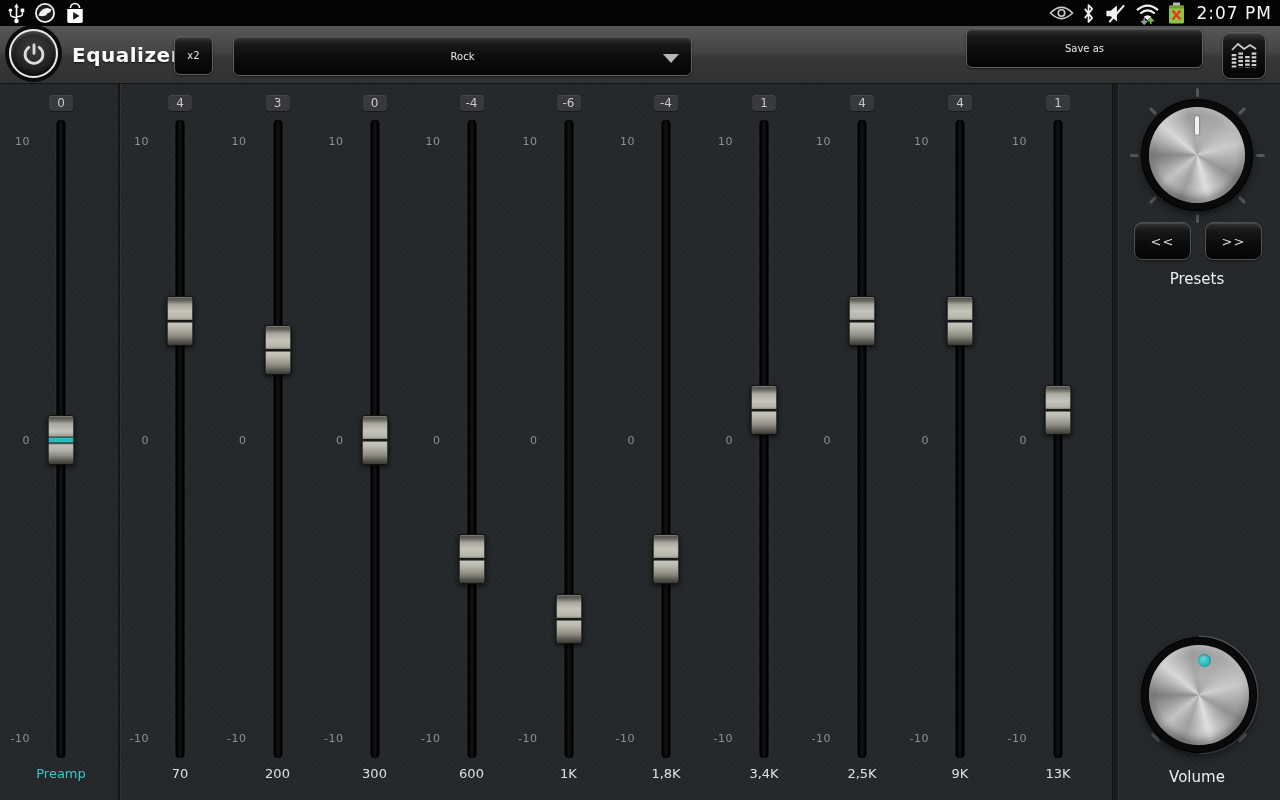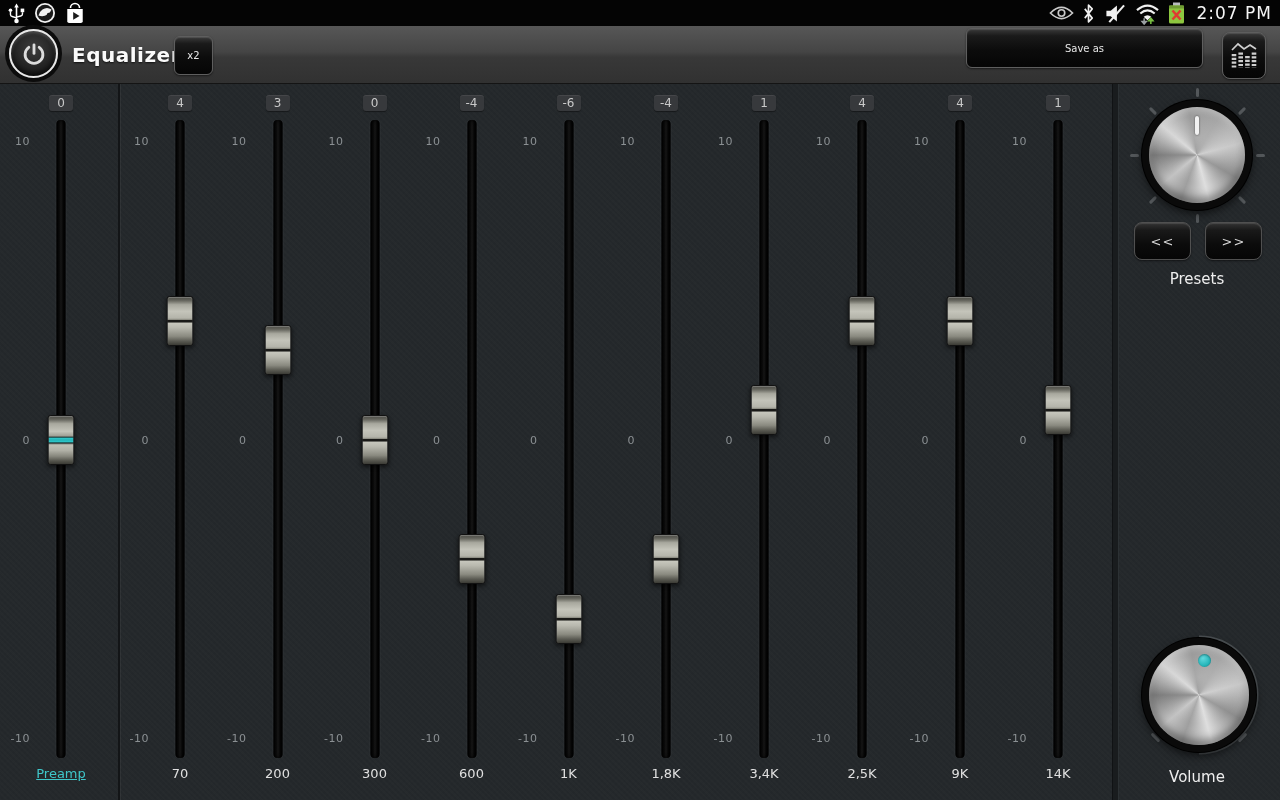--- a/index.html
+++ b/index.html
@@ -94,21 +94,21 @@
     background:linear-gradient(180deg,#45453f 0%,#6a6a62 8%,#a8a89e 16%,#c4c4ba 30%,#b4b4aa 44%,#8e8e84 47%,#191917 48.5%,#191917 51.5%,#c6c6bc 55%,#b8b8ae 64%,#8a8a80 82%,#5a5a52 92%,#3b3b35 100%);
     box-shadow:0 2px 4px rgba(0,0,0,.55), inset 0 1px 1px rgba(255,255,255,.28);
   }
   .band-thumb.preamp {
     background:linear-gradient(180deg,#45453f 0%,#6a6a62 8%,#a8a89e 16%,#c4c4ba 32%,#9e9e94 42%,#17201f 44%,#2fc8cb 46%,#23b4b7 50%,#2fc8cb 54%,#17201f 56%,#c0c0b6 60%,#b0b0a6 72%,#86867c 84%,#52524a 94%,#3b3b35 100%);
   }
   .band-label {
     position:absolute; left:0; top:682px; transform:translateX(-50%);
     color:#e0e0e0; font-size:13px; white-space:nowrap;
   }
-  .band-label.teal { color:#3fc6c9;text-decoration:underline; }
+  .band-label.teal { color:#3fc6c9; }
 
   
   .knob-ring {
     position:absolute; border-radius:50%; background:#0a0a0a;
     box-shadow:0 0 0 1px #000, 0 4px 8px rgba(0,0,0,.55);
   }
   .knob {
     position:absolute; border-radius:50%;
     background:conic-gradient(from 30deg,#9a9a9a,#c6c6c6 45deg,#8f8f8f 90deg,#dedede 135deg,#9f9f9f 170deg,#c2c2c2 200deg,#7b7b7b 240deg,#d2d2d2 280deg,#8b8b8b 320deg,#9a9a9a 360deg);
     box-shadow:inset 0 3px 6px rgba(255,255,255,.35), inset 0 -5px 9px rgba(0,0,0,.4);
@@ -215,20 +215,24 @@
     <div id="power-btn">
       <span style="display:flex;">
         <svg width="26" height="26" viewBox="0 0 24 24">
           <path d="M12 3.5 v8" stroke="#dcdcdc" stroke-width="2.6" stroke-linecap="round"></path>
           <path d="M7.2 5.8 A8.2 8.2 0 1 0 16.8 5.8" stroke="#dcdcdc" stroke-width="2.6" fill="none" stroke-linecap="round"></path>
         </svg>
       </span>
     </div>
     <div id="app-title">Equalizer</div>
     <div id="x2-btn" class="hdr-btn">x2</div>
+    <div id="preset-dropdown" class="hdr-btn">
+      <span class="dd-value">Rock</span>
+      <span class="dd-caret"></span>
+    </div>
     <div id="saveas-btn" class="hdr-btn">Save as</div>
     <div id="eqview-btn" class="hdr-btn">
       <span style="display:flex;">
         <svg width="32" height="32" viewBox="0 0 32 32">
           <polyline points="4,10 10,4 16,9 22,5 28,9" stroke="#cfcfcf" stroke-width="1.7" fill="none"></polyline>
           <g stroke="#cfcfcf" stroke-width="4.6" stroke-dasharray="2.2,1.6">
             <line x1="6" y1="14" x2="6" y2="28"></line>
             <line x1="12.7" y1="12.5" x2="12.7" y2="28"></line>
             <line x1="19.4" y1="16" x2="19.4" y2="28"></line>
             <line x1="26" y1="12.5" x2="26" y2="28"></line>
@@ -331,21 +335,21 @@
           <div class="band-thumb" style="top: 211.6px;"></div>
           <div class="band-label">9K</div>
         </div>
         <div class="band" style="left: 1058px;">
           <div class="band-badge">1</div>
           <div class="scale-label" style="top: 57px;">10</div>
           <div class="scale-label" style="top: 356px;">0</div>
           <div class="scale-label" style="top: 654px;">-10</div>
           <div class="band-track"></div>
           <div class="band-thumb" style="top: 301.15px;"></div>
-          <div class="band-label">14K</div>
+          <div class="band-label">13K</div>
         </div>
       </div>
     <div id="right-divider"></div>
 
     <div>
       <div id="presets-ticks">
           <div class="tick" style="width: 3px; height: 9px; left: 1195.5px; top: 66.5px; transform: rotate(0deg) translateY(-63px);"></div>
           <div class="tick" style="width: 3px; height: 9px; left: 1195.5px; top: 66.5px; transform: rotate(45deg) translateY(-63px);"></div>
           <div class="tick" style="width: 3px; height: 9px; left: 1195.5px; top: 66.5px; transform: rotate(90deg) translateY(-63px);"></div>
           <div class="tick" style="width: 3px; height: 9px; left: 1195.5px; top: 66.5px; transform: rotate(135deg) translateY(-63px);"></div>

